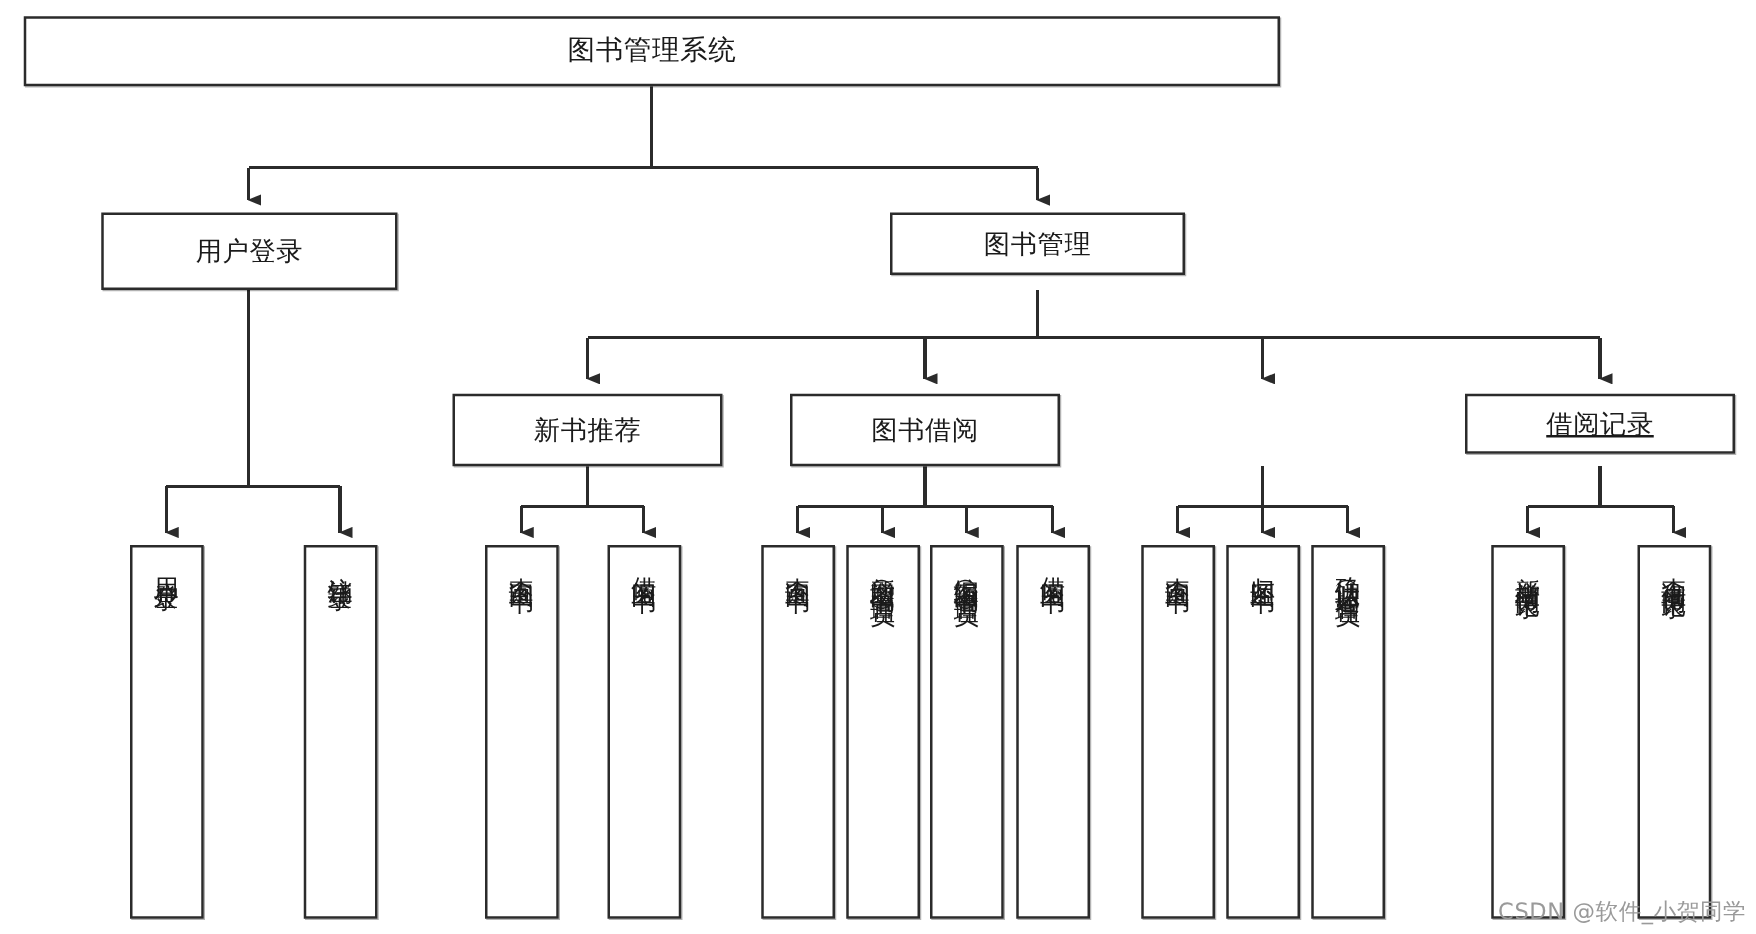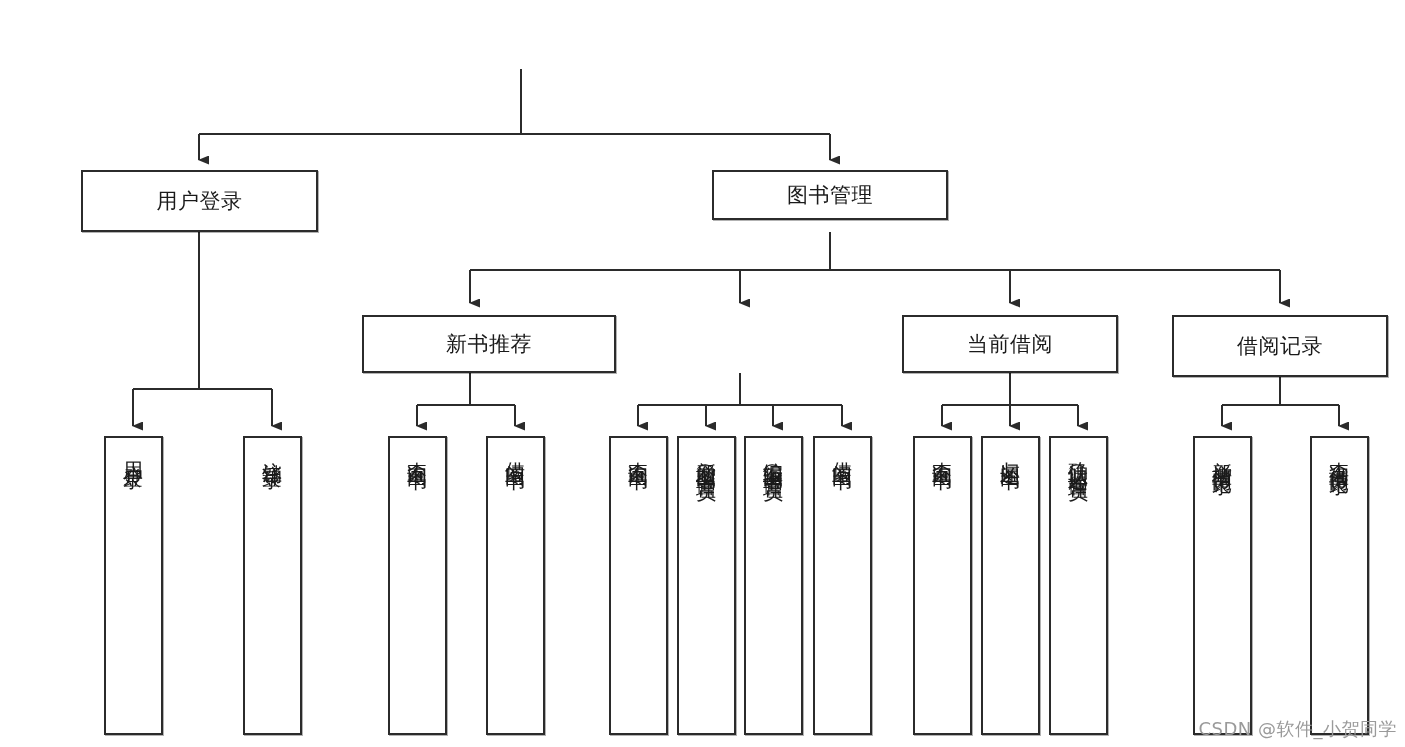--- a/index.html
+++ b/index.html
@@ -121,39 +121,42 @@
       <path d="M1010,405 L1010,426" marker-end="url(#arrowhead)"></path>
       <path d="M1078,405 L1078,426" marker-end="url(#arrowhead)"></path>
 
       <path d="M1280,373 L1280,405"></path>
       <path d="M1222,405 L1339,405"></path>
       <path d="M1222,405 L1222,426" marker-end="url(#arrowhead)"></path>
       <path d="M1339,405 L1339,426" marker-end="url(#arrowhead)"></path>
     </g>
   </svg>
 
+  <div class="node root horiz" style="left:19px; top:13px; width:1005px; height:56px;">
+    <span class="label">图书管理系统</span>
+  </div>
 
   <div class="node horiz" style="left:81px; top:170px; width:237px; height:62px;">
     <span class="label">用户登录</span>
   </div>
 
   <div class="node horiz" style="left:712px; top:170px; width:236px; height:50px;">
     <span class="label">图书管理</span>
   </div>
 
-  <div class="node horiz" style="left:362px; top:315px; width:254px; height:58px;">
+  <div class="node horiz" style="left:362px; top:315px; width:216px; height:58px;">
     <span class="label">新书推荐</span>
   </div>
 
-
-  <div class="node horiz" style="left:902px; top:315px; width:216px; height:58px;">
-    <span class="label">当前借阅</span>
-  </div>
-
-  <div class="node horiz" style="left:1172px; top:315px; width:216px; height:62px;">
+  <div class="node horiz" style="left:632px; top:315px; width:216px; height:58px;">
+    <span class="label">图书借阅</span>
+  </div>
+
+
+  <div class="node horiz" style="left:1172px; top:315px; width:216px; height:48px;text-decoration:underline;">
     <span class="label">借阅记录</span>
   </div>
 
   <div class="node vert" style="left:104px; top:436px; width:59px; height:299px;">
     <span class="label">用户登录</span>
   </div>
 
   <div class="node vert" style="left:243px; top:436px; width:59px; height:299px;">
     <span class="label">注销登录</span>
   </div>

